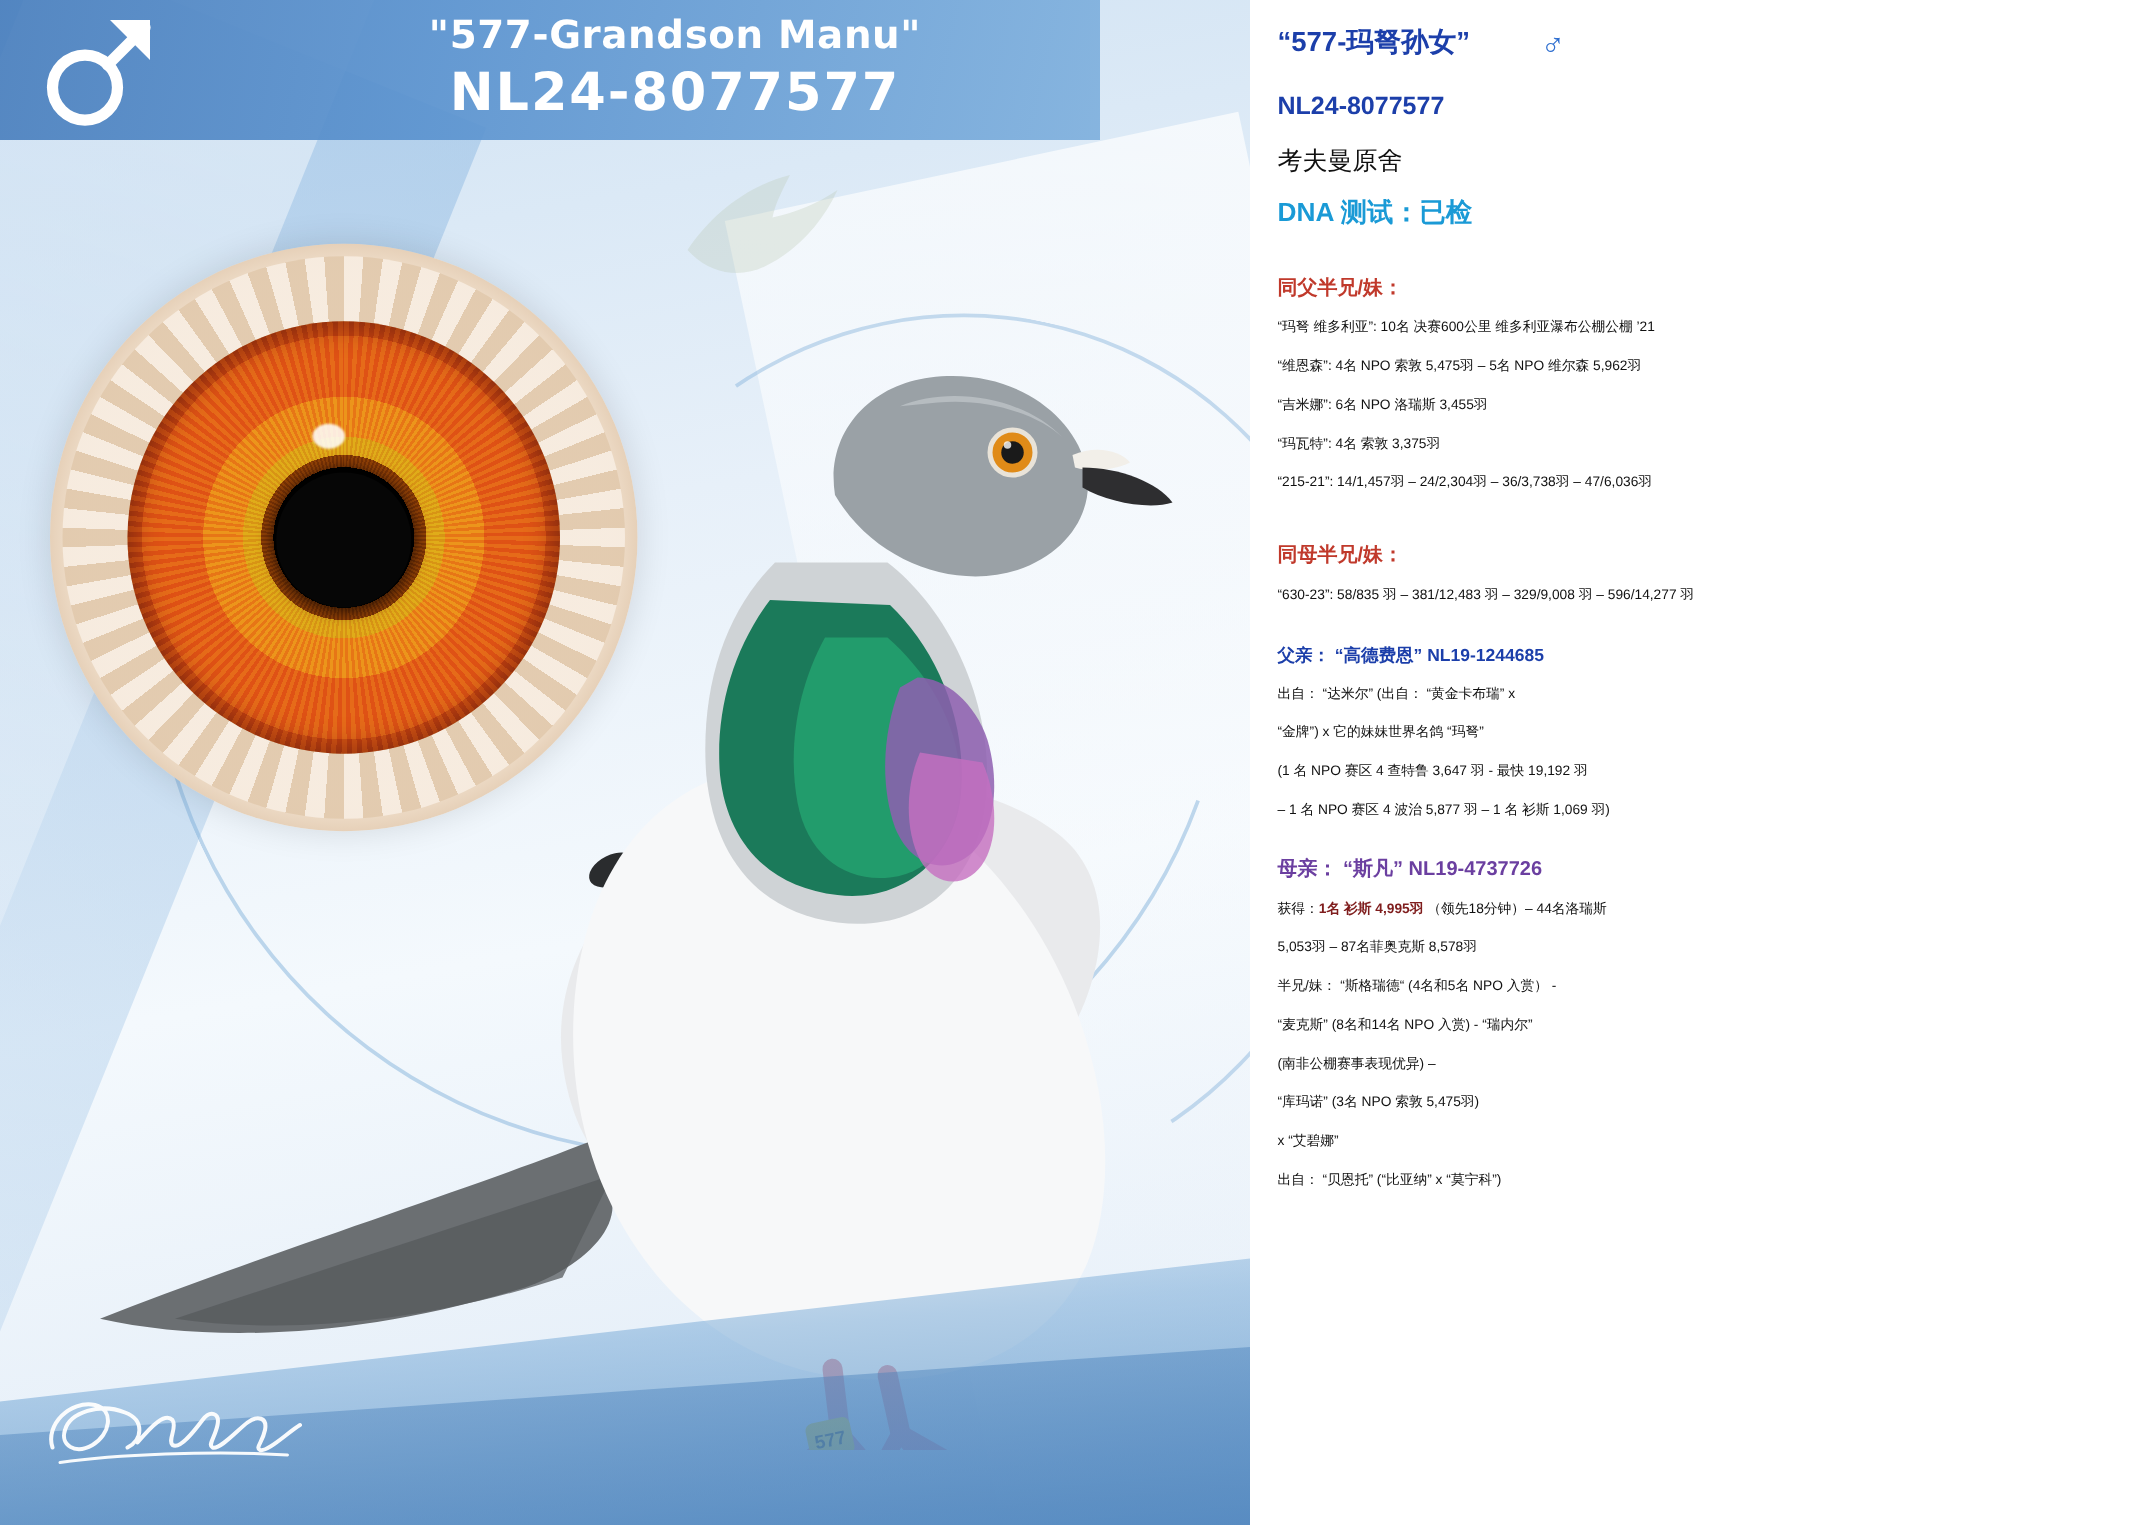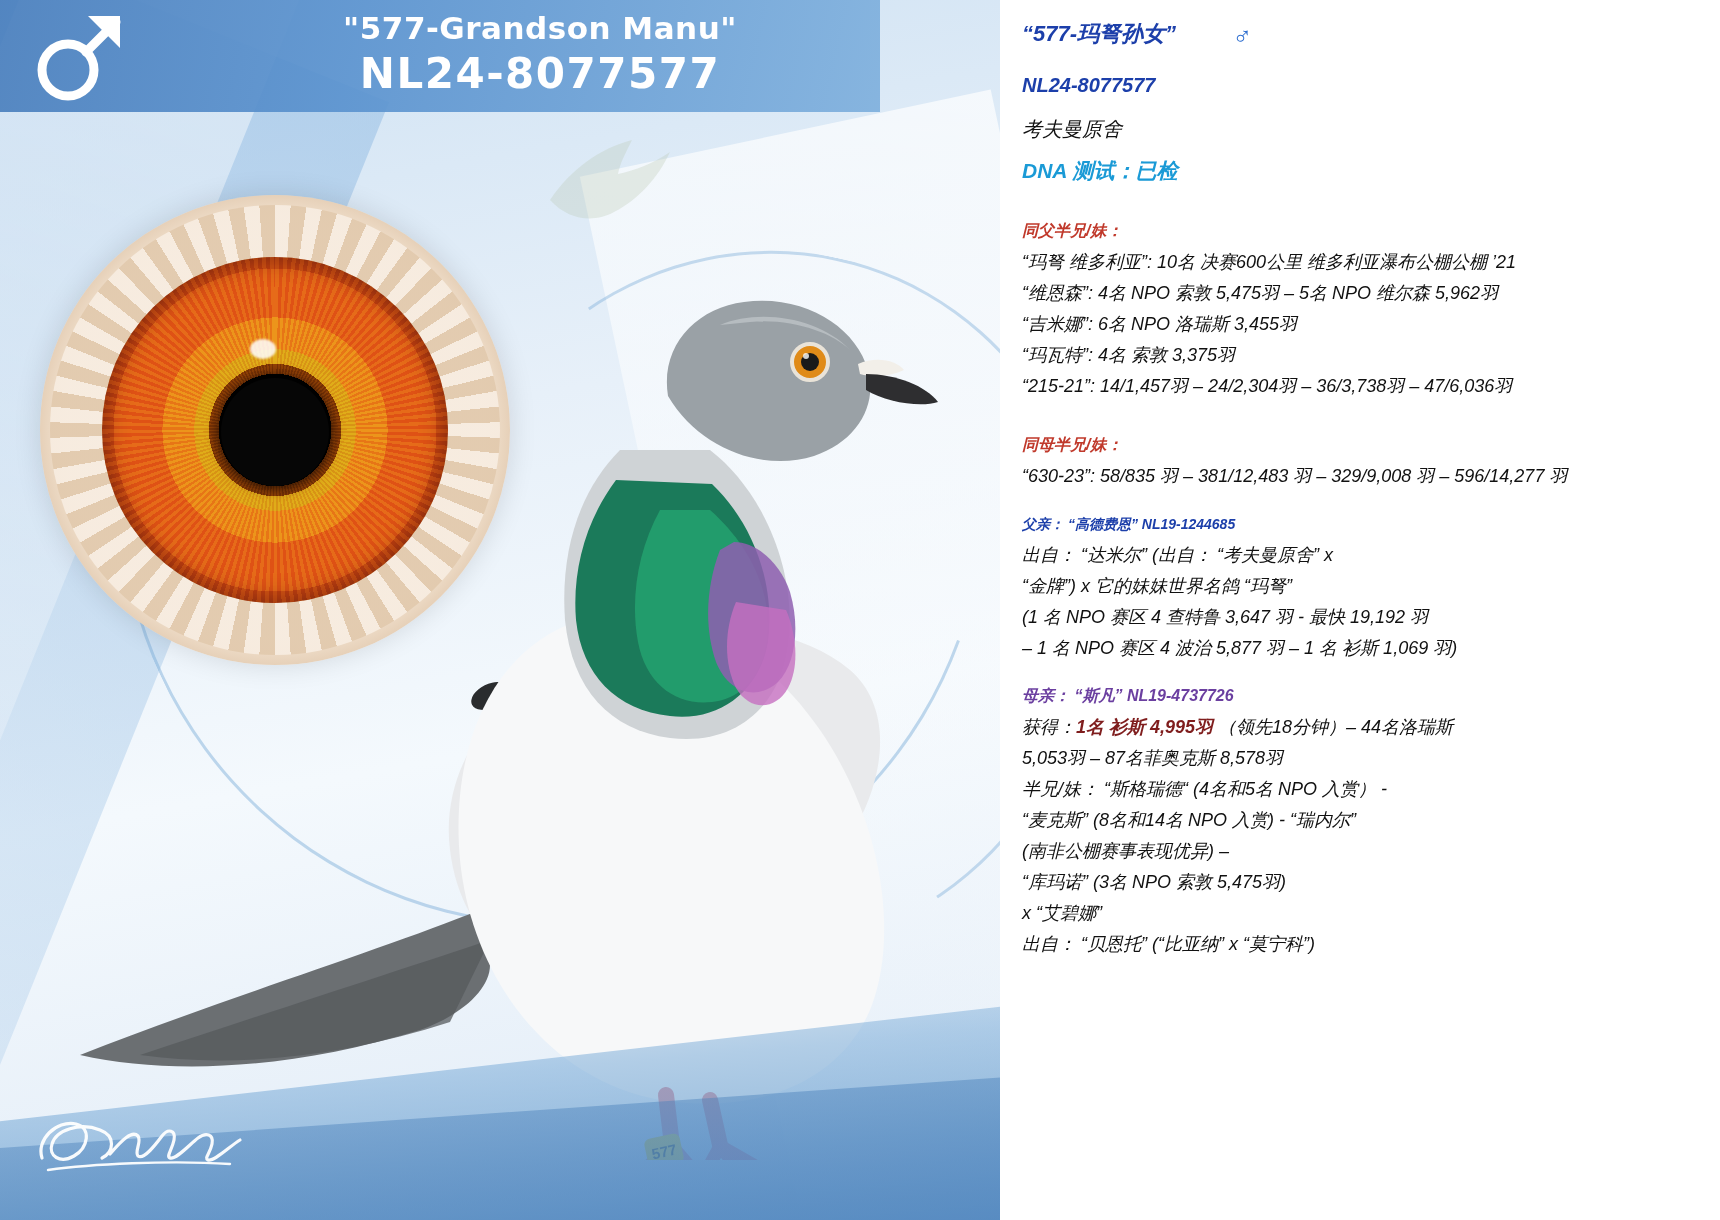--- a/index.html
+++ b/index.html
@@ -220,21 +220,20 @@
     opacity: 0.95;
   }
 
   
   .right-panel {
     position: absolute;
     left: 1000px; top: 0;
     width: 720px; height: 864px;
     background: #ffffff;
     padding: 0;
-    font-style: italic;
   }
   .rp-inner {
     position: absolute;
     left: 22px; top: 14px;
     width: 690px;
   }
   .row { white-space: nowrap; }
   .hdr-name {
     font-size: 22px;
     color: #1c3faa;
@@ -270,21 +269,21 @@
     margin-top: 8px;
   }
   .sec-red {
     font-size: 16px;
     color: #c0392b;
     font-weight: bold;
     line-height: 32px;
     margin-top: 27px;
   }
   .line {
-    font-size: 18px;
+    font-size: 11px;
     color: #111111;
     line-height: 31px;
     white-space: nowrap;
   }
   .sec-blue {
     font-size: 14px;
     color: #1c3faa;
     font-weight: bold;
     line-height: 32px;
     margin-top: 16px;
@@ -433,21 +432,21 @@
       <div class="line">“玛弩 维多利亚”: 10名  决赛600公里  维多利亚瀑布公棚公棚  ’21</div>
       <div class="line">“维恩森”: 4名 NPO  索敦  5,475羽 – 5名  NPO  维尔森  5,962羽</div>
       <div class="line">“吉米娜”: 6名  NPO  洛瑞斯  3,455羽</div>
       <div class="line">“玛瓦特”: 4名  索敦  3,375羽</div>
       <div class="line">“215-21”: 14/1,457羽 – 24/2,304羽 – 36/3,738羽 – 47/6,036羽</div>
 
       <div class="sec-red">同母半兄/妹：</div>
       <div class="line">“630-23”: 58/835 羽 – 381/12,483 羽 – 329/9,008 羽 – 596/14,277 羽</div>
 
       <div class="sec-blue">父亲：  “高德费恩” NL19-1244685</div>
-      <div class="line">出自：  “达米尔” (出自：  “考夫曼原舍” x</div>
+      <div class="line">出自：  “达米尔” (出自：  “黄金卡布瑞” x</div>
       <div class="line">“金牌”) x 它的妹妹世界名鸽  “玛弩”</div>
       <div class="line"> (1 名  NPO  赛区  4  查特鲁  3,647 羽  -  最快 19,192 羽</div>
       <div class="line"> – 1 名  NPO  赛区  4  波治 5,877 羽 – 1 名  衫斯  1,069 羽)</div>
 
       <div class="sec-purple">母亲： “斯凡” NL19-4737726</div>
       <div class="line">
         <span>获得：</span><span class="red-inline">1名  衫斯  4,995羽</span><span>   （领先18分钟）– 44名洛瑞斯</span>
       </div>
       <div class="line">5,053羽 – 87名菲奥克斯  8,578羽</div>
       <div class="line">半兄/妹：   “斯格瑞德“ (4名和5名 NPO  入赏）   -</div>

